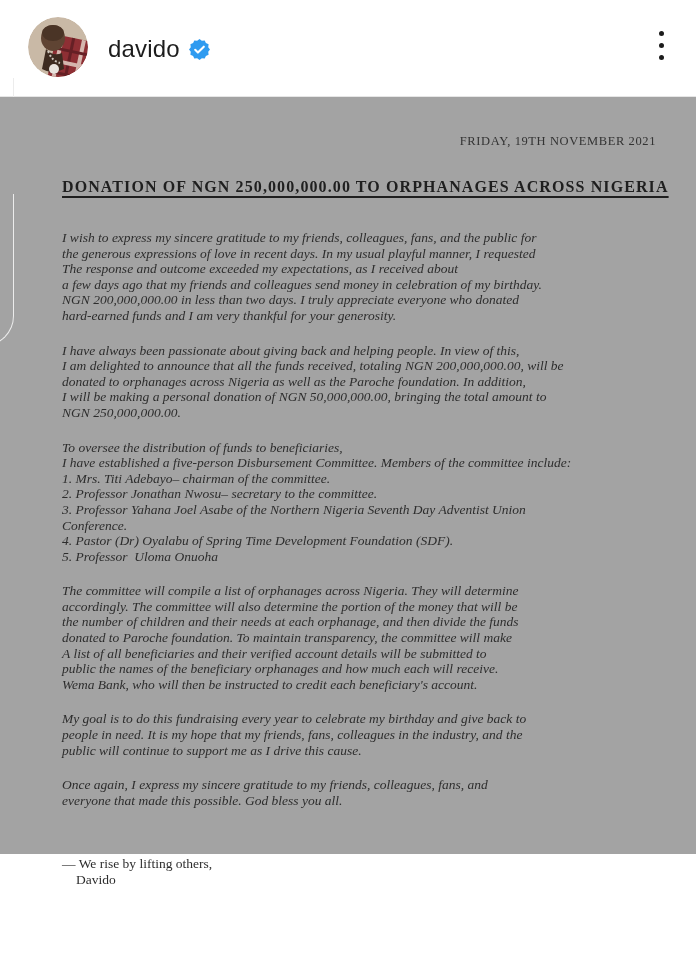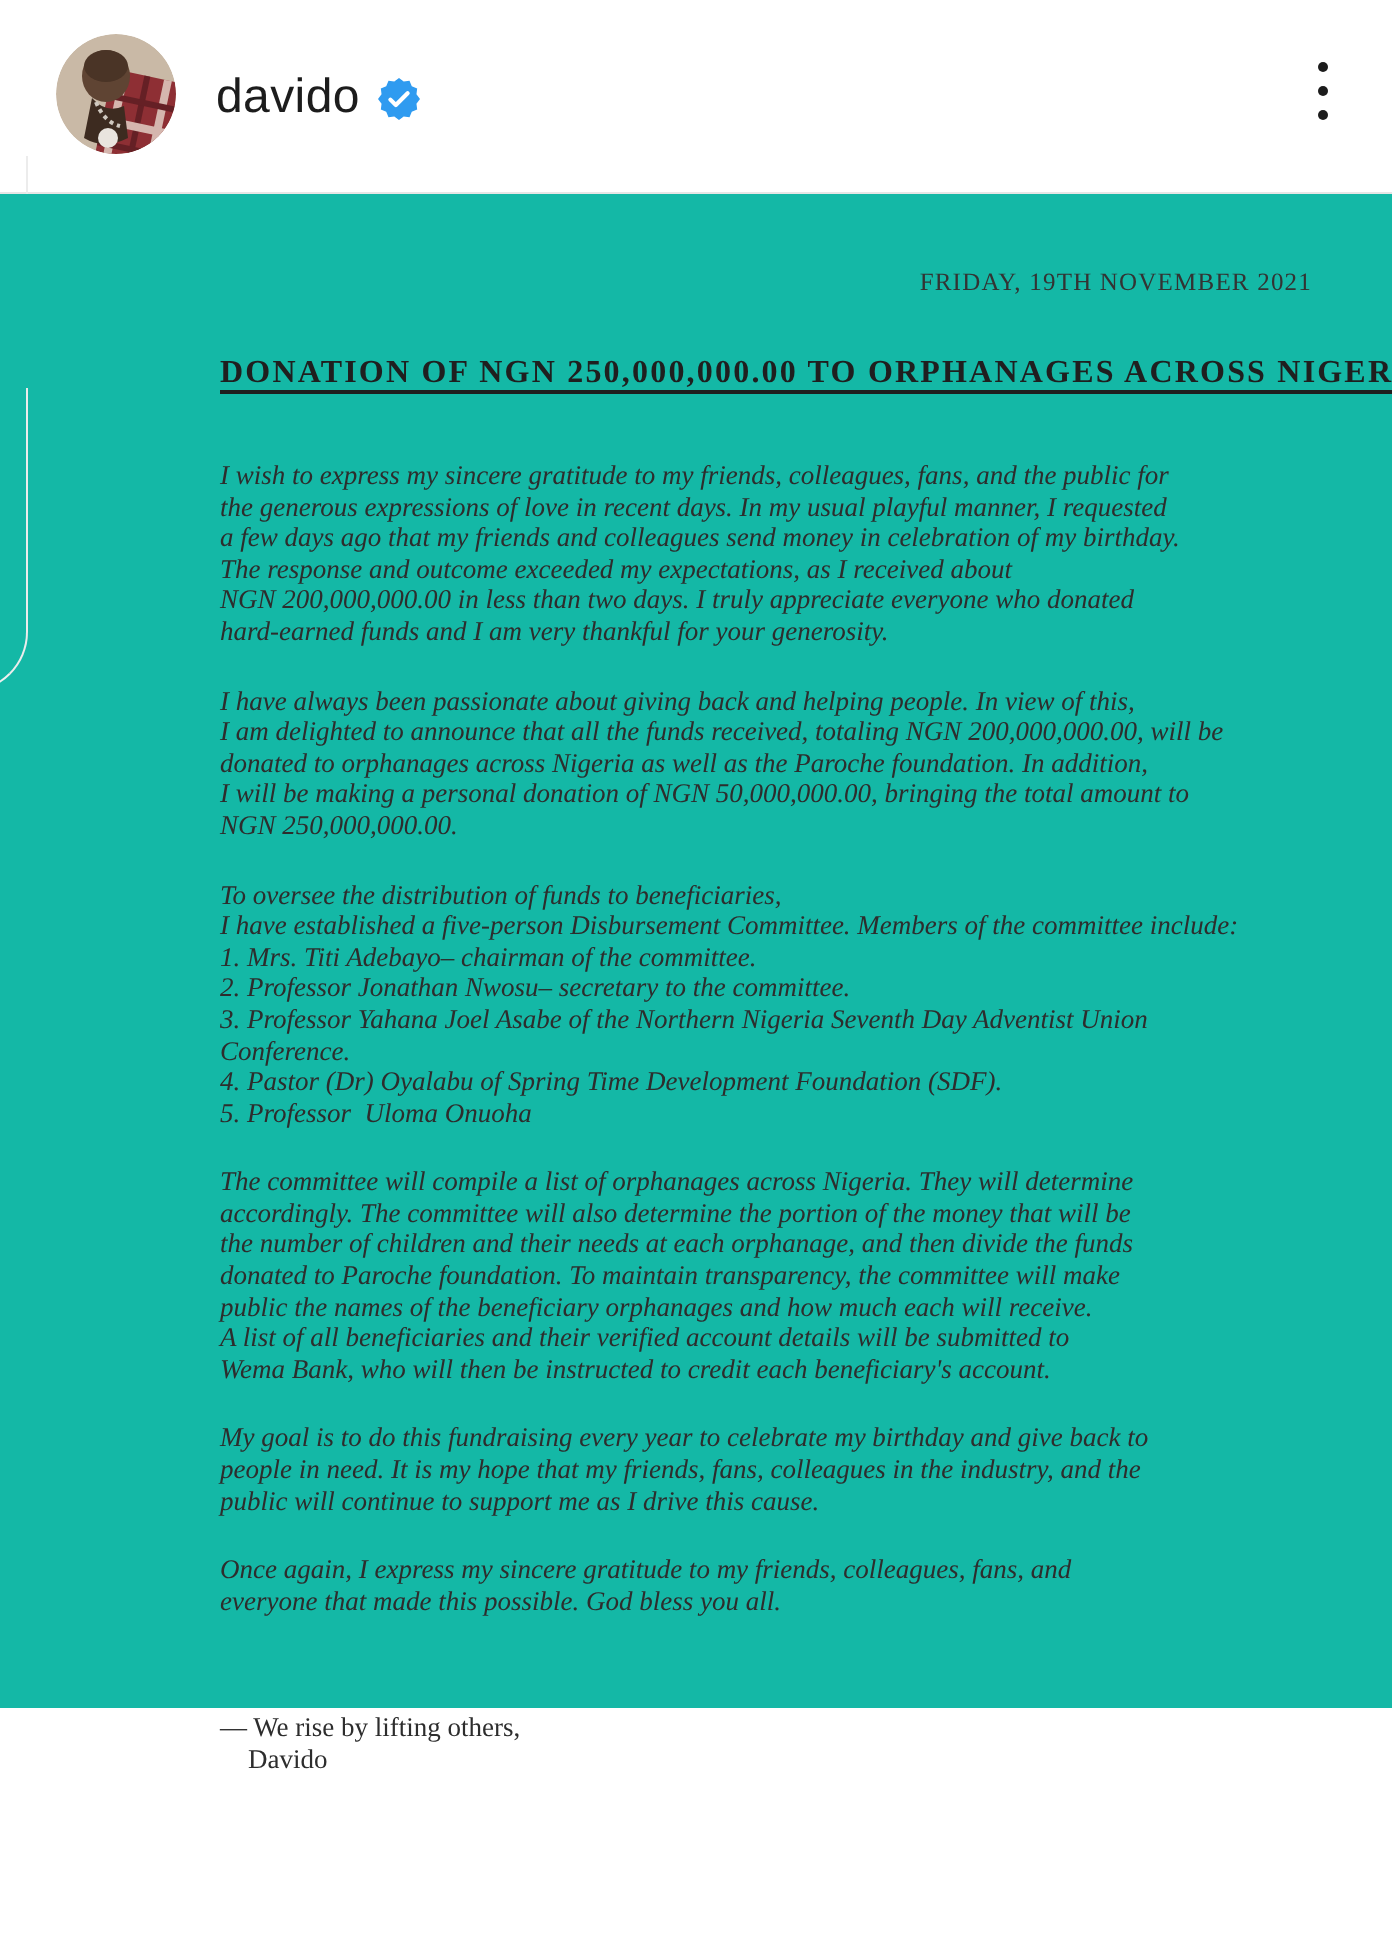--- a/index.html
+++ b/index.html
@@ -37,22 +37,21 @@
     background: none; border: none; cursor: pointer;
     width: 34px; height: 44px;
     display: flex; flex-direction: column; align-items: center; justify-content: center;
     gap: 7px; margin-top: -6px;
   }
   .more-btn .dot { width: 5px; height: 5px; border-radius: 50%; background: #1c1c1c; }
 
   
   .page {
     position: absolute; top: 97px; left: 0; right: 0; bottom: 0;
-    background: #14b8a6;
-    padding-left: 48px;
+    background: #a3a3a3;
   }
   .hairline-top {
     position: absolute; top: 96px; left: 0; width: 696px; height: 1px;
     background: #e6e6e6;
   }
   .page-edge-top {
     position: absolute; top: 78px; left: 13px; width: 1px; height: 19px;
     background: #ececec;
   }
   .page-edge {
@@ -152,22 +151,22 @@
     <div class="page-edge"></div>
 
     <div class="letter">
       <div class="letter-date">FRIDAY, 19TH NOVEMBER 2021</div>
       <div class="letter-title">DONATION OF NGN 250,000,000.00 TO ORPHANAGES ACROSS NIGERIA</div>
 
       <div class="letter-body" id="letter-body">
           <div class="para">
             <div class="line">I wish to express my sincere gratitude to my friends, colleagues, fans, and the public for</div>
             <div class="line">the generous expressions of love in recent days. In my usual playful manner, I requested</div>
+            <div class="line">The response and outcome exceeded my expectations, as I received about</div>
             <div class="line">a few days ago that my friends and colleagues send money in celebration of my birthday.</div>
-            <div class="line">The response and outcome exceeded my expectations, as I received about</div>
             <div class="line">NGN 200,000,000.00 in less than two days. I truly appreciate everyone who donated</div>
             <div class="line">hard-earned funds and I am very thankful for your generosity.</div>
           </div>
           <div class="para">
             <div class="line">I have always been passionate about giving back and helping people. In view of this,</div>
             <div class="line">I am delighted to announce that all the funds received, totaling NGN 200,000,000.00, will be</div>
             <div class="line">donated to orphanages across Nigeria as well as the Paroche foundation. In addition,</div>
             <div class="line">I will be making a personal donation of NGN 50,000,000.00, bringing the total amount to</div>
             <div class="line">NGN 250,000,000.00.</div>
           </div>
@@ -179,22 +178,22 @@
             <div class="line">3. Professor Yahana Joel Asabe of the Northern Nigeria Seventh Day Adventist Union</div>
             <div class="line">Conference.</div>
             <div class="line">4. Pastor (Dr) Oyalabu of Spring Time Development Foundation (SDF).</div>
             <div class="line">5. Professor  Uloma Onuoha</div>
           </div>
           <div class="para">
             <div class="line">The committee will compile a list of orphanages across Nigeria. They will determine</div>
             <div class="line">accordingly. The committee will also determine the portion of the money that will be</div>
             <div class="line">the number of children and their needs at each orphanage, and then divide the funds</div>
             <div class="line">donated to Paroche foundation. To maintain transparency, the committee will make</div>
+            <div class="line">A list of all beneficiaries and their verified account details will be submitted to</div>
             <div class="line">public the names of the beneficiary orphanages and how much each will receive.</div>
-            <div class="line">A list of all beneficiaries and their verified account details will be submitted to</div>
             <div class="line">Wema Bank, who will then be instructed to credit each beneficiary's account.</div>
           </div>
           <div class="para">
             <div class="line">My goal is to do this fundraising every year to celebrate my birthday and give back to</div>
             <div class="line">people in need. It is my hope that my friends, fans, colleagues in the industry, and the</div>
             <div class="line">public will continue to support me as I drive this cause.</div>
           </div>
           <div class="para">
             <div class="line">Once again, I express my sincere gratitude to my friends, colleagues, fans, and</div>
             <div class="line">everyone that made this possible. God bless you all.</div>

